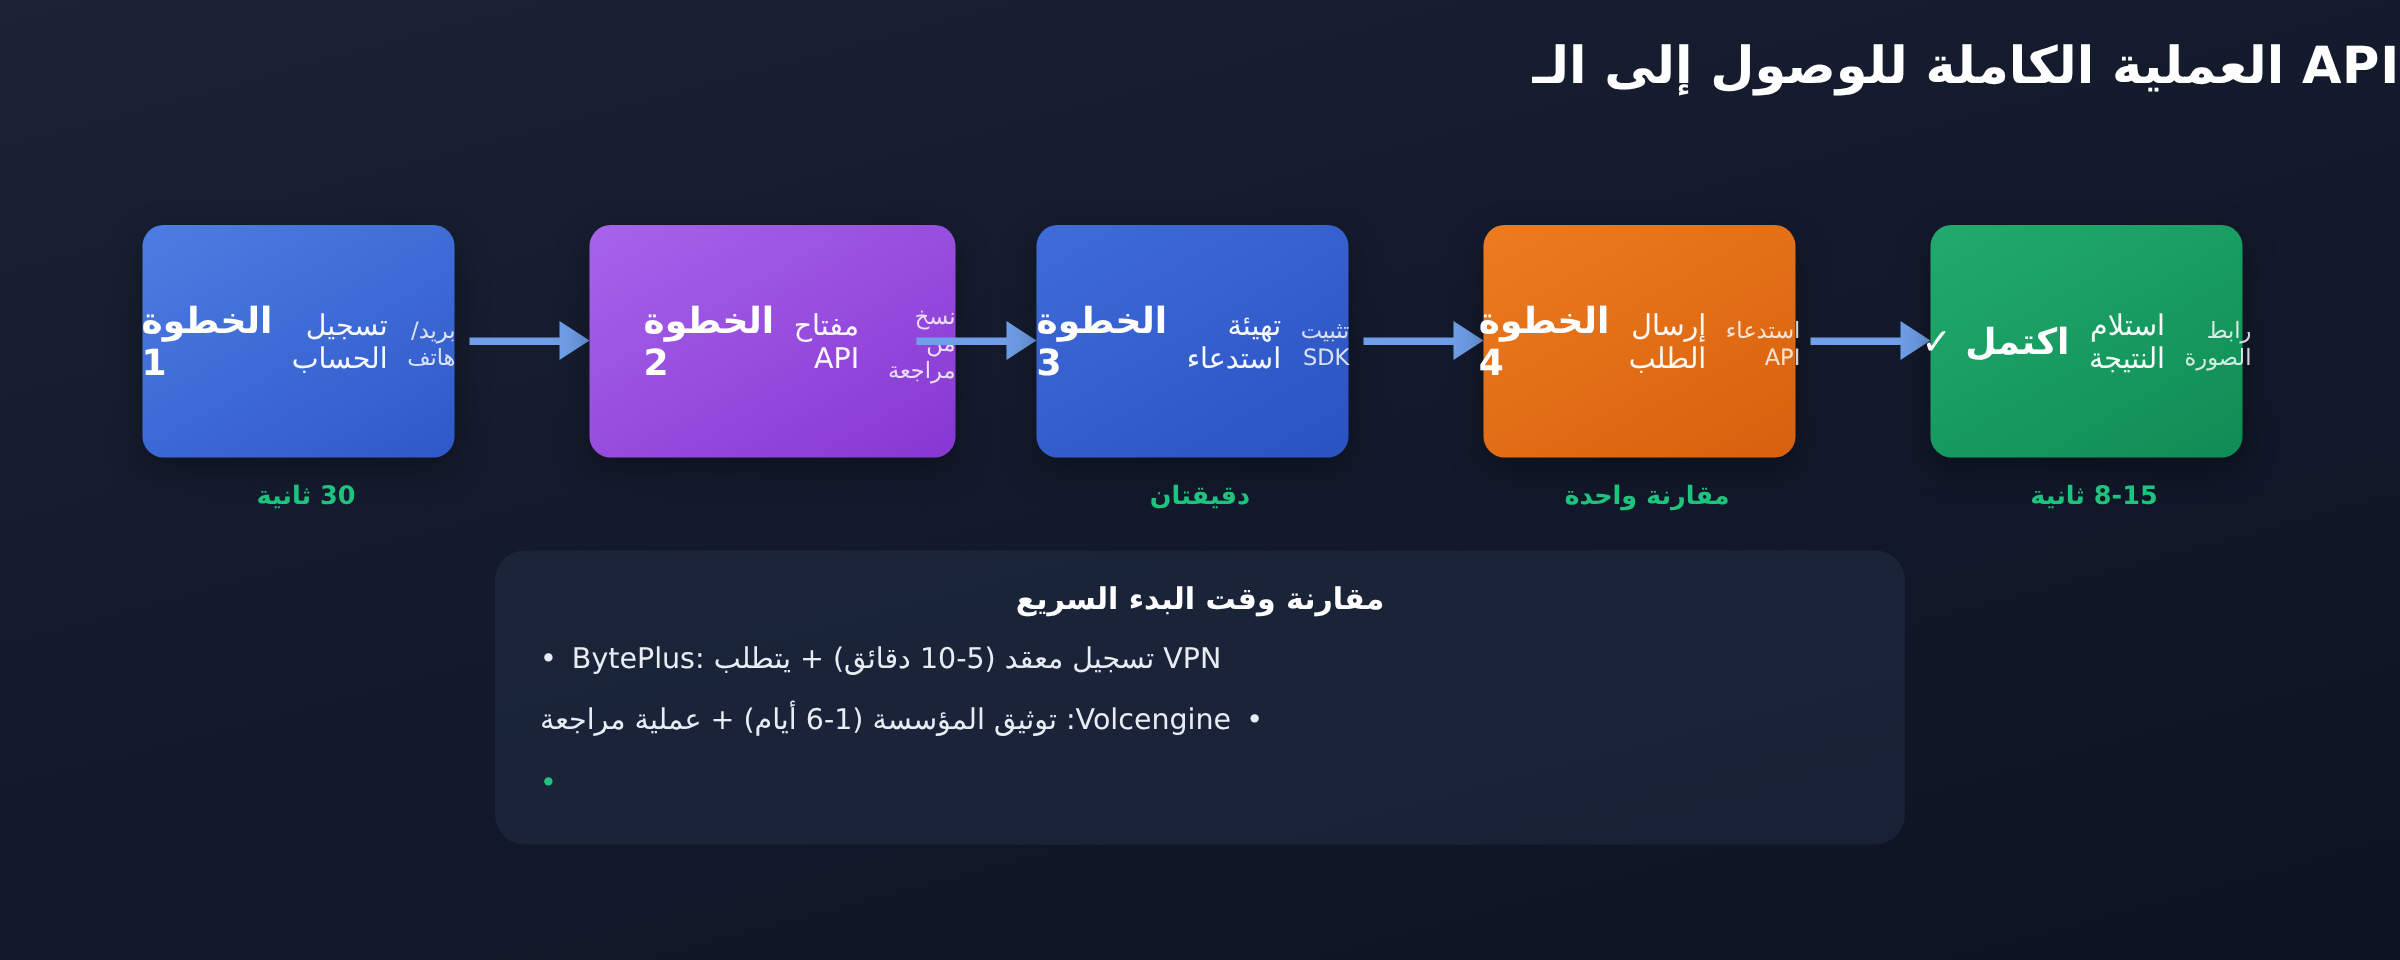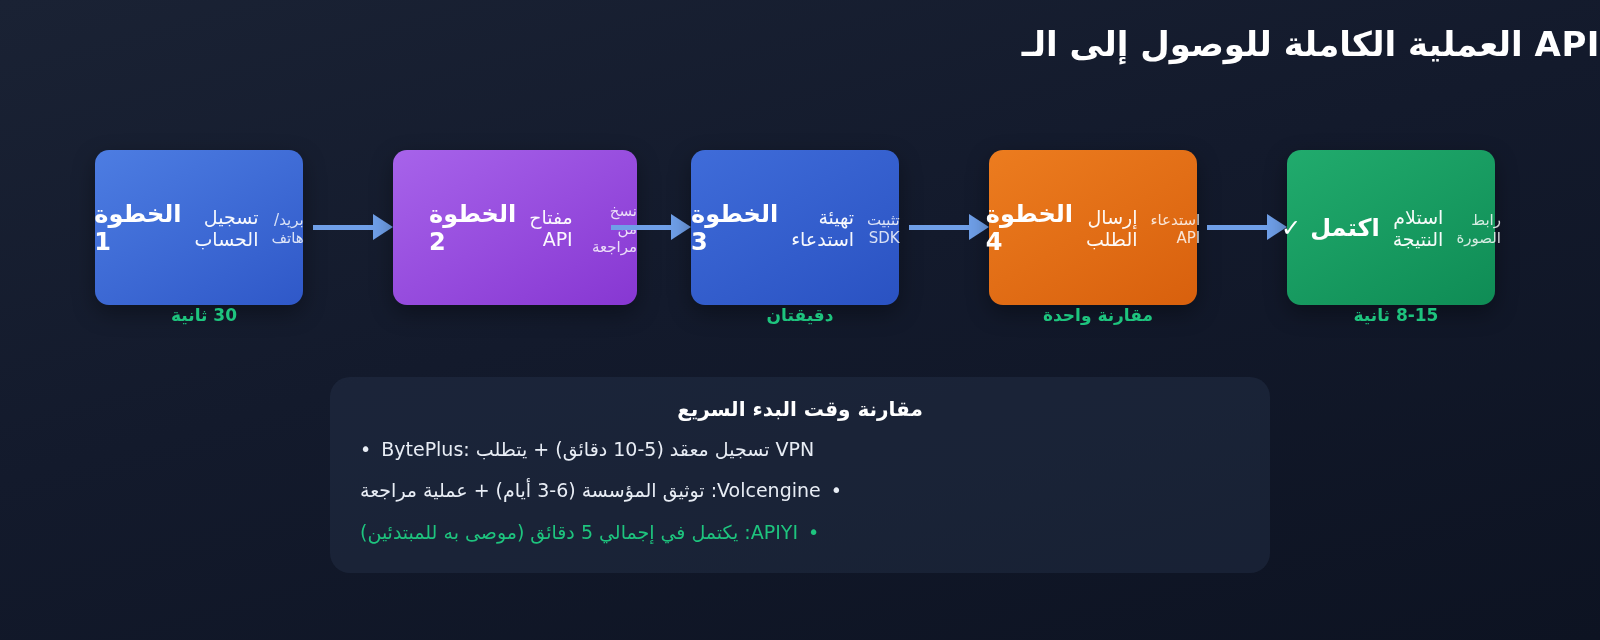--- a/index.html
+++ b/index.html
@@ -42,20 +42,21 @@
     color: #ffffff;
     display: flex;
     align-items: center;
     justify-content: center;
     gap: 9px;
   }
   .check { font-size: 24px; font-weight: bold; }
   .step-subtitle { font-size: 19px; color: rgba(255,255,255,0.96); }
   .step-detail { font-size: 15px; color: rgba(255,255,255,0.82); margin-top: 3px; }
   .timer {
+    margin-top: 16px;
     text-align: center;
     font-size: 17px;
     font-weight: bold;
     color: var(--duration-green, #1ec47e);
   }
   .arrow {
     flex: 1 1 auto;
     height: 26px;
     margin-top: 64px;
     display: flex;
@@ -65,21 +66,21 @@
   .arrow-line { flex: 1; height: 5px; background: var(--arrow-blue, #6f9fe8); }
   .arrow-head {
     width: 0; height: 0;
     border-top: 13px solid transparent;
     border-bottom: 13px solid transparent;
     border-left: 20px solid var(--arrow-blue, #6f9fe8);
     margin-left: -1px;
   }
   .panel {
     width: 880px;
-    margin: 52px auto 0 auto;
+    margin: 26px auto 0 auto;
     background: var(--panel-bg, rgba(44,56,82,0.35));
     border-radius: 20px;
     padding: 20px 30px 26px 30px;
   }
   .panel-heading {
     text-align: center;
     font-size: 20px;
     font-weight: bold;
     color: #ffffff;
     margin-bottom: 14px;
@@ -178,22 +179,21 @@
   <div class="panel">
     <div class="panel-heading" dir="rtl">مقارنة وقت البدء السريع</div>
 
     <div class="cmp-line" dir="ltr">
       <span class="bullet">•</span>
       <span class="cmp-text">BytePlus: تسجيل معقد (5-10 دقائق) + يتطلب VPN</span>
     </div>
 
     <div class="cmp-line" dir="rtl">
       <span class="bullet">•</span>
-      <span class="cmp-text">Volcengine: توثيق المؤسسة (6-3 أيام) + عملية مراجعة</span>
+      <span class="cmp-text">Volcengine: توثيق المؤسسة (1-6 أيام) + عملية مراجعة</span>
     </div>
 
     <div class="cmp-line highlight" dir="rtl">
       <span class="bullet">•</span>
-      <span class="cmp-text">APIYI: يكتمل في إجمالي 5 دقائق (موصى به للمبتدئين)</span>
     </div>
   </div>
 
 </div>
 
 </body></html>

